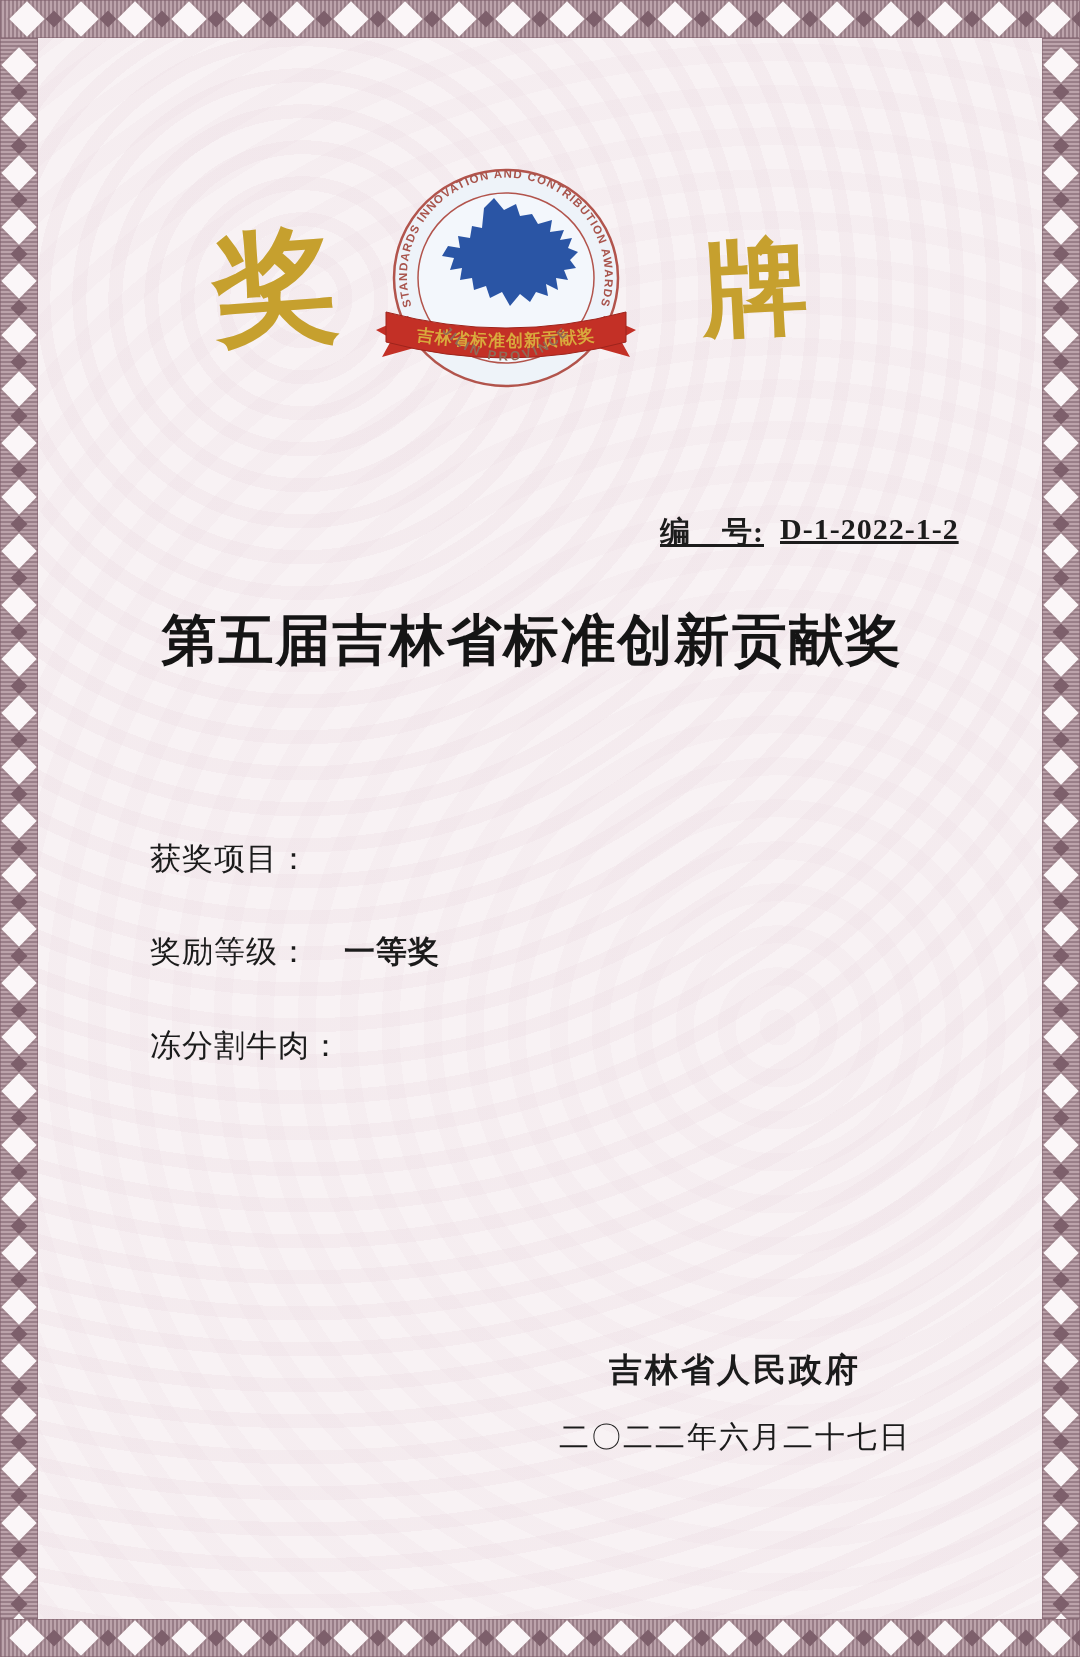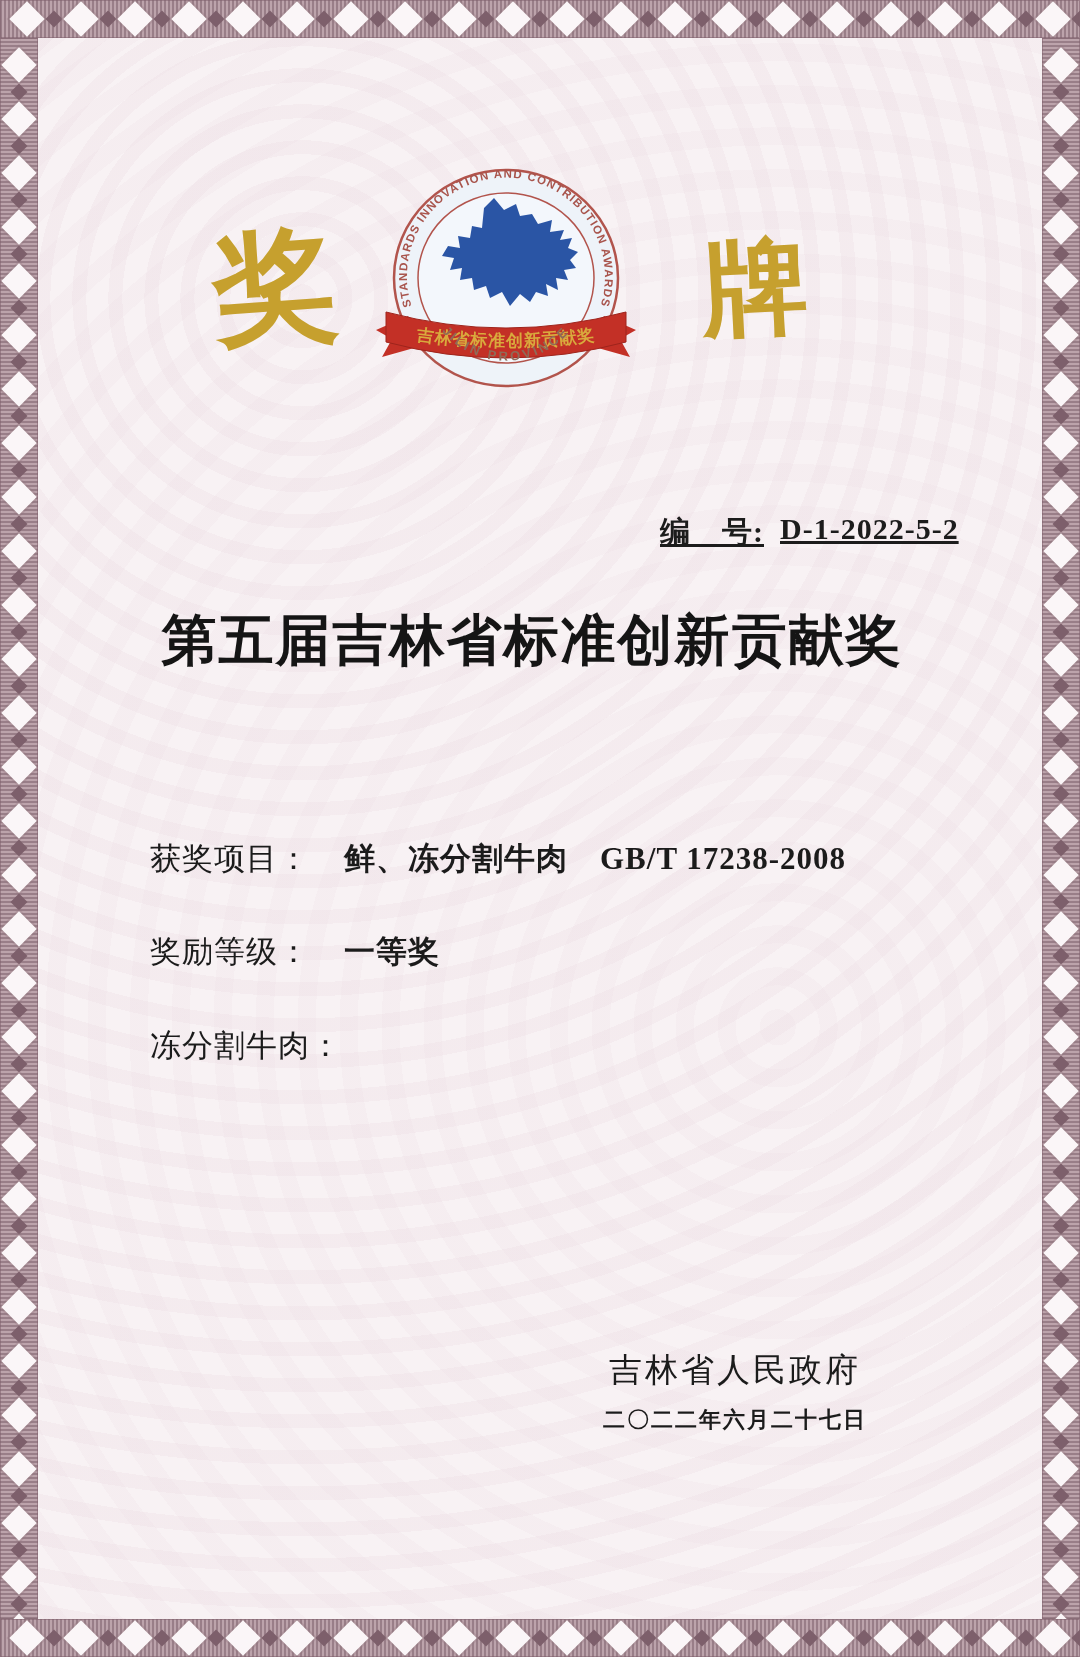--- a/index.html
+++ b/index.html
@@ -48,22 +48,22 @@
     font-size:55px;font-weight:900;letter-spacing:2px;color:#151515;
     font-family:Liberation Sans, sans-serif;}
   
   .field{position:absolute;left:150px;display:flex;white-space:nowrap;color:#1b1b1b;}
   .field .lbl{font-size:31px;font-weight:normal;font-family:"Liberation Sans","DejaVu Sans",sans-serif;letter-spacing:1px;}
   .field .val{font-size:31px;font-weight:bold;margin-left:34px;letter-spacing:1px;
     font-family:"Liberation Serif","DejaVu Serif",serif;}
   .f1{top:838px;} .f2{top:931px;} .f3{top:1025px;}
   
   .signature{position:absolute;left:540px;width:390px;top:1348px;text-align:center;color:#1b1b1b;}
-  .issuer{font-size:33px;font-weight:normal;letter-spacing:3px;}
-  .sigdate{font-size:22px;font-weight:700;letter-spacing:2px;margin-top:12px;}
+  .issuer{font-size:33px;font-weight:bold;letter-spacing:3px;}
+  .sigdate{font-size:30px;font-weight:400;letter-spacing:2px;margin-top:24px;}
 </style>
 </head>
 <body>
 
 <div class="page">
 
   <div class="bstrip b-top">
       <div class="bu">
         <div class="d-big"></div>
         <div class="d-small"></div>
@@ -500,28 +500,27 @@
       <textPath href="#ribbonTextPath" startOffset="50%" text-anchor="middle">吉林省标准创新贡献奖</textPath>
     </text>
 
     <text font-size="13" font-weight="bold" fill="#8f6b58" letter-spacing="3" font-family="Liberation Sans, DejaVu Sans, sans-serif">
       <textPath href="#arcBottom" startOffset="50%" text-anchor="middle">JILIN PROVINCE</textPath>
     </text>
   </svg>
 
   <div class="serial">
     <span>编　号:</span>
-    <span>D-1-2022-5-2</span>
+    <span>D-1-2022-1-2</span>
   </div>
 
   <div class="title">第五届吉林省标准创新贡献奖</div>
 
   <div class="field f1">
     <span class="lbl">获奖项目：</span>
-    <span class="val">鲜、冻分割牛肉　GB/T 17238-2008</span>
   </div>
   <div class="field f2">
     <span class="lbl">奖励等级：</span>
     <span class="val">一等奖</span>
   </div>
   <div class="field f3">
     <span class="lbl">冻分割牛肉：</span>
   </div>
 
   <div class="signature">

